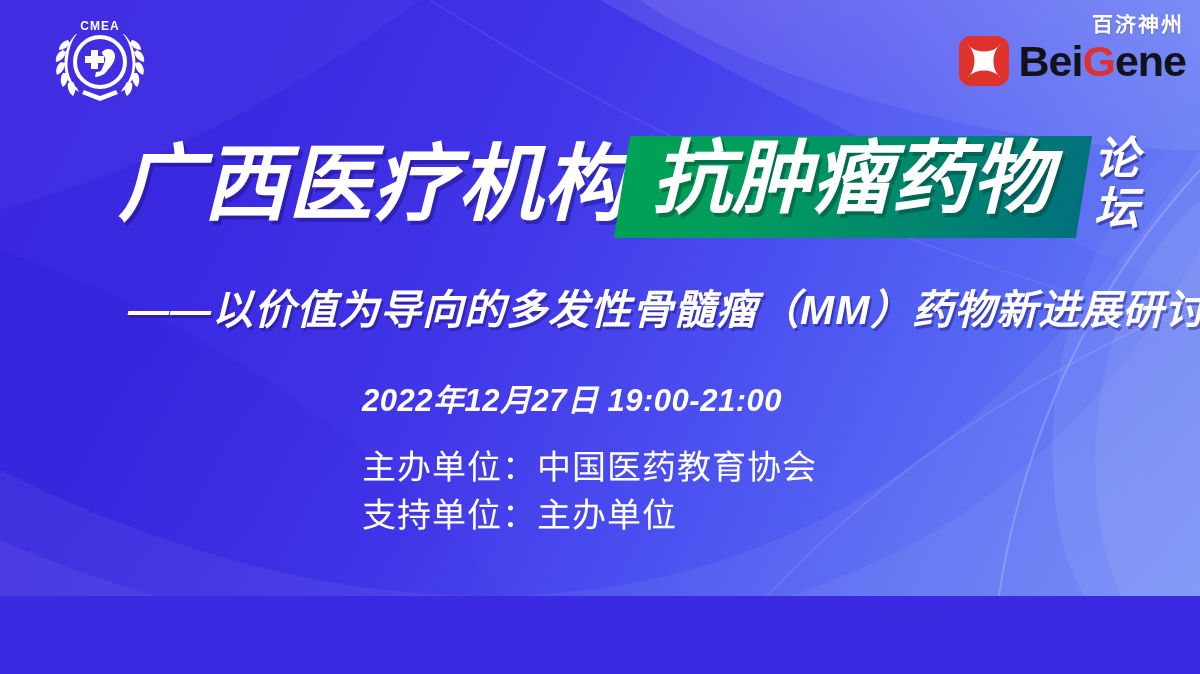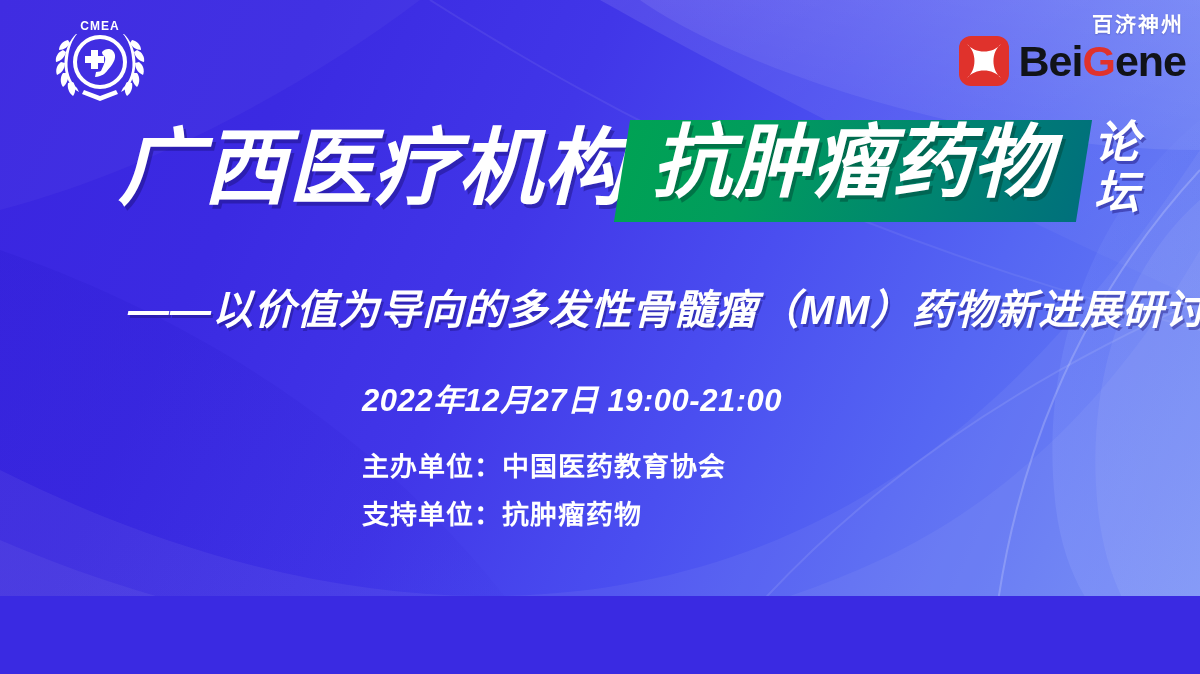--- a/index.html
+++ b/index.html
@@ -38,21 +38,21 @@
   .bg-mark svg{display:block;width:52px;height:52px;}
   .bg-word{
     font-size:43px;font-weight:bold;line-height:1;color:#111318;
     letter-spacing:-1px;white-space:nowrap;
     font-family:"Liberation Sans","DejaVu Sans",sans-serif;
   }
   .bg-word .g{color:#e0322c;}
 
   
   .title-row{
-    position:absolute;left:118px;top:116px;
+    position:absolute;left:118px;top:132px;
     display:flex;align-items:flex-start;
   }
   .title-main{
     font-size:84px;line-height:104px;font-weight:bold;color:#ffffff;
     font-style:italic;letter-spacing:1px;white-space:nowrap;
     text-shadow:3px 4px 0 rgba(26,16,120,.45);
     font-family:"Liberation Sans","DejaVu Sans",sans-serif;
   }
   .title-banner{
     position:relative;margin-left:6px;margin-top:4px;
@@ -97,21 +97,21 @@
     font-size:31px;line-height:45px;font-weight:bold;color:#ffffff;
     font-style:italic;letter-spacing:0.5px;white-space:nowrap;
     font-family:"Liberation Sans","DejaVu Sans",sans-serif;
   }
 
   
   .orgs{
     position:absolute;left:362px;top:443px;
   }
   .orgs .org-line{
-    font-size:27px;line-height:48px;color:#ffffff;font-weight:bold;
+    font-size:34px;line-height:48px;color:#ffffff;font-weight:normal;
     letter-spacing:1px;white-space:nowrap;
     font-family:"Liberation Sans","DejaVu Sans",sans-serif;
   }
 </style>
 </head>
 <body>
 
 <div id="poster">
 
   <div class="bg-layer">
@@ -215,16 +215,16 @@
       <span>坛</span>
     </div>
   </div>
 
   <div class="subtitle">——以价值为导向的多发性骨髓瘤（MM）药物新进展研讨会</div>
 
   <div class="datetime">2022年12月27日 19:00-21:00</div>
 
   <div class="orgs">
     <div class="org-line">主办单位：中国医药教育协会</div>
-    <div class="org-line">支持单位：抗肿瘤药物</div>
+    <div class="org-line">支持单位：主办单位</div>
   </div>
 
 </div>
 
 </body></html>

